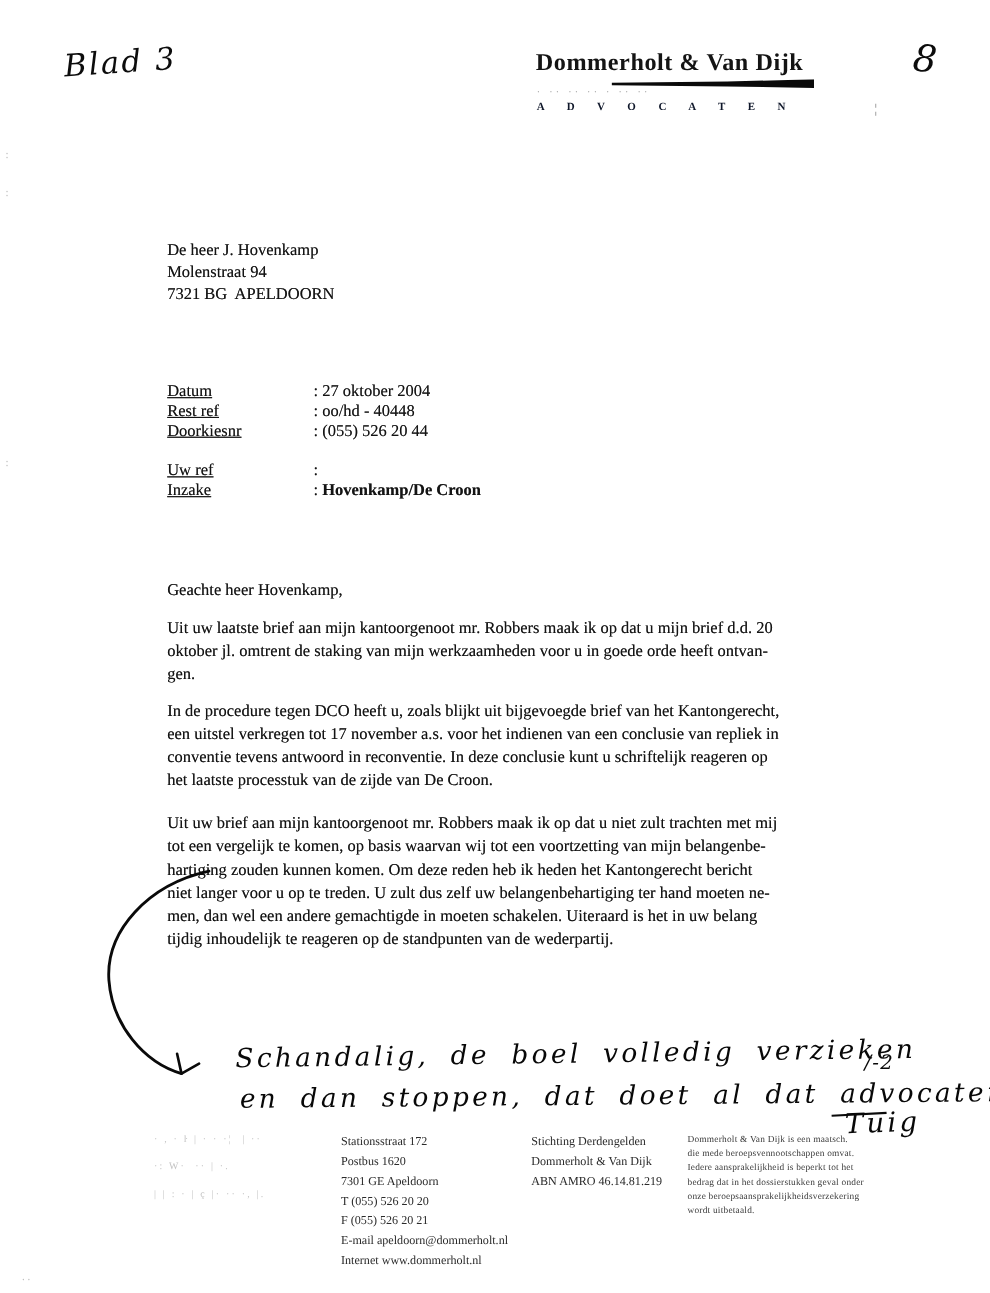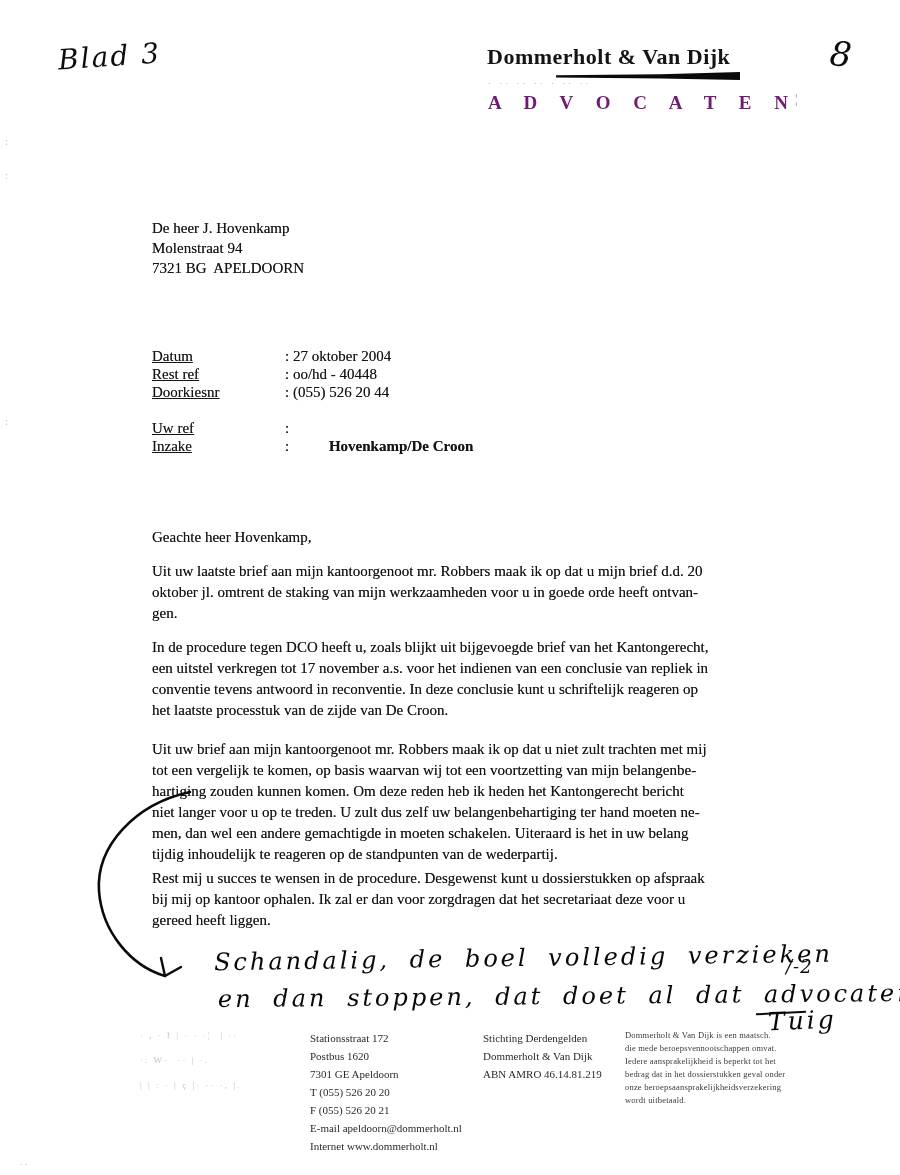--- a/index.html
+++ b/index.html
@@ -7,25 +7,25 @@
         font-family:"Liberation Serif", serif;color:#141414;}
 
   
   .hand{font-family:"DejaVu Serif", serif;font-style:italic;color:#0c0c0c;}
   #blad-note{position:absolute;left:58px;top:40px;font-size:28px;transform:rotate(-4deg);letter-spacing:2px;}
   #page-num{position:absolute;left:830px;top:34px;font-size:34px;transform:rotate(6deg);}
   #firm-name{position:absolute;left:487px;top:44px;font-size:22px;font-weight:bold;letter-spacing:0.5px;
              font-family:"Liberation Serif", serif;}
   #firm-rule{position:absolute;left:556px;top:72px;}
   #firm-dots{position:absolute;left:488px;top:78px;font-size:9px;color:#9a9a9a;letter-spacing:3px;}
-  #firm-sub{position:absolute;left:488px;top:92px;font-size:19px;letter-spacing:9px;font-weight:bold;color:#701a75;}
+  #firm-sub{position:absolute;left:488px;top:92px;font-size:10px;letter-spacing:9px;font-weight:bold;color:#0f172a;}
   #header-tick{position:absolute;left:795px;top:92px;font-size:12px;color:#777;}
 
   
-  .b{font-weight:bold;margin-left:36px;}
+  .b{font-weight:bold;}
   .u{text-decoration:underline;text-decoration-thickness:2px;}
   .addr-line{white-space:pre;}
   #delivery{position:absolute;left:152px;top:178px;font-size:16px;font-weight:bold;line-height:19px;
             letter-spacing:0.3px;text-shadow:0 0 0.6px rgba(0,0,0,.75);}
   #recipient{position:absolute;left:152px;top:218px;font-size:15px;line-height:20px;
              text-shadow:0 0 0.5px rgba(0,0,0,.6);}
   .ref-row{position:absolute;left:152px;font-size:15px;text-shadow:0 0 0.5px rgba(0,0,0,.55);}
   .ref-row .lbl{display:inline-block;width:133px;text-decoration:underline;}
   .para,.salutation{position:absolute;left:152px;width:672px;font-size:15px;line-height:21px;
         white-space:pre-line;text-shadow:0 0 0.5px rgba(0,0,0,.6);}
@@ -100,23 +100,20 @@
   <div class="para" style="top:637px">In de procedure tegen DCO heeft u, zoals blijkt uit bijgevoegde brief van het Kantongerecht,
 een uitstel verkregen tot 17 november a.s. voor het indienen van een conclusie van repliek in
 conventie tevens antwoord in reconventie. In deze conclusie kunt u schriftelijk reageren op
 het laatste processtuk van de zijde van De Croon.</div>
   <div class="para" style="top:739px">Uit uw brief aan mijn kantoorgenoot mr. Robbers maak ik op dat u niet zult trachten met mij
 tot een vergelijk te komen, op basis waarvan wij tot een voortzetting van mijn belangenbe-
 hartiging zouden kunnen komen. Om deze reden heb ik heden het Kantongerecht bericht
 niet langer voor u op te treden. U zult dus zelf uw belangenbehartiging ter hand moeten ne-
 men, dan wel een andere gemachtigde in moeten schakelen. Uiteraard is het in uw belang
 tijdig inhoudelijk te reageren op de standpunten van de wederpartij.</div>
-  <div class="para" style="top:868px">Rest mij u succes te wensen in de procedure. Desgewenst kunt u dossierstukken op afspraak
-bij mij op kantoor ophalen. Ik zal er dan voor zorgdragen dat het secretariaat deze voor u
-gereed heeft liggen.</div>
 
   <svg style="left:93px;top:786px;" width="108" height="202" viewBox="0 0 108 202">
     <path d="M97,6 C42,18 3,60 6,105 C9,146 38,180 72,190" fill="none" stroke="#0a0a0a" stroke-width="2.6" stroke-linecap="round"></path>
     <path d="M72,190 L68,172 M72,190 L88,181" fill="none" stroke="#0a0a0a" stroke-width="2.4" stroke-linecap="round"></path>
   </svg>
 
   <div id="anno-line1" class="anno">Schandalig, de boel volledig verzieken</div>
   <div id="anno-mark" class="anno">/-2</div>
   <div id="anno-line2" class="anno">en dan stoppen, dat doet al dat advocaten.</div>
   <div id="anno-sig-bar"></div>

